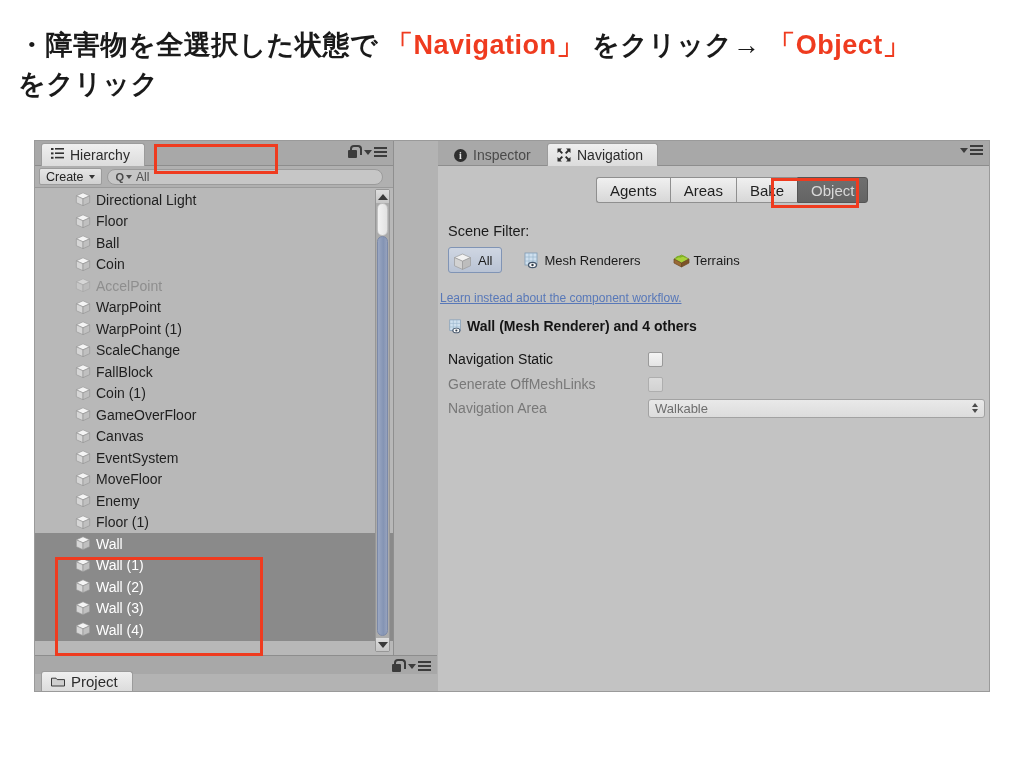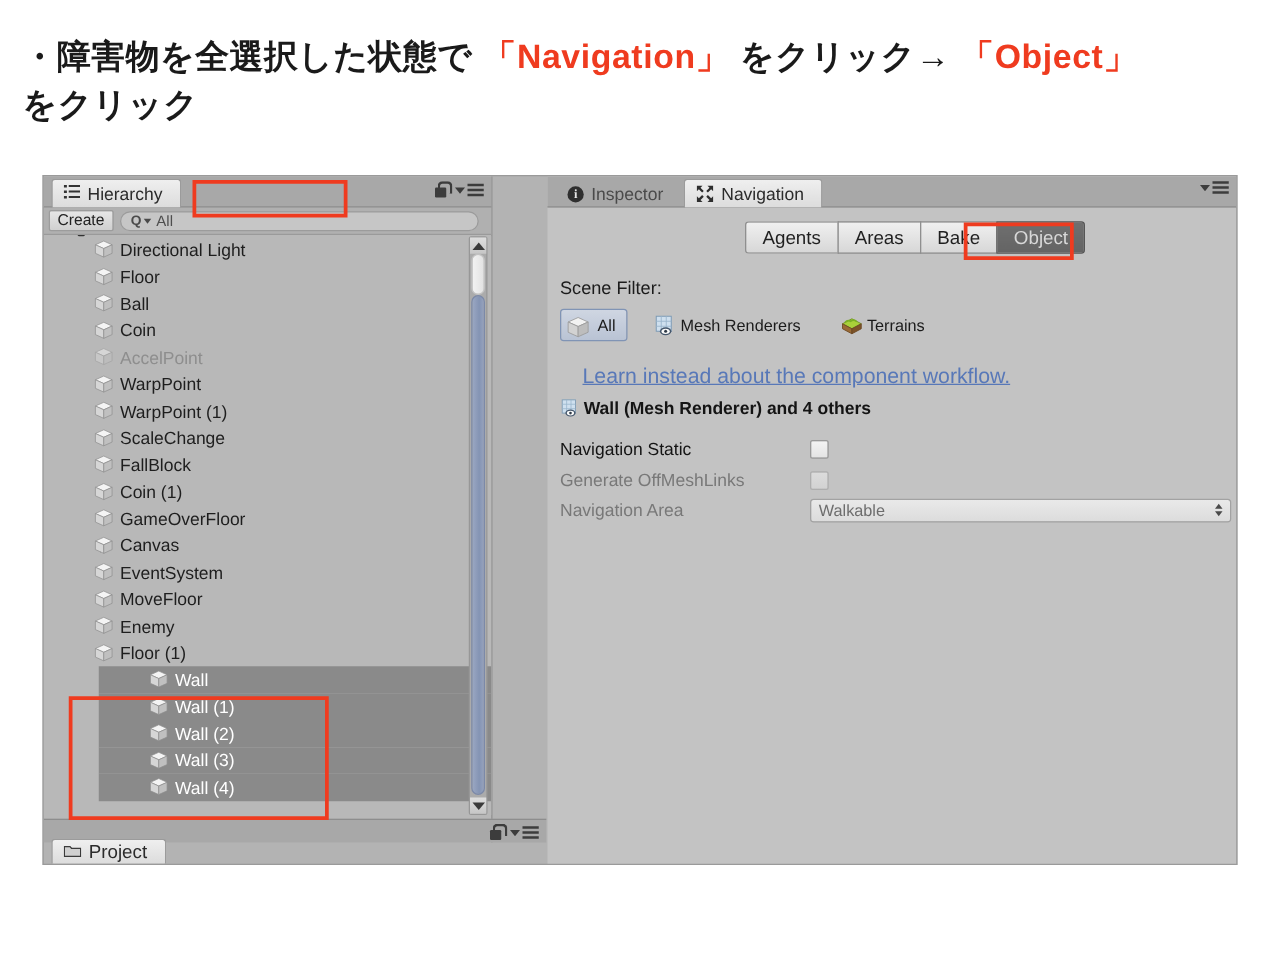--- a/index.html
+++ b/index.html
@@ -95,21 +95,21 @@
     background: #b0b0b0;
     border-bottom: 1px solid #9a9a9a;
     display: flex; align-items: center; padding: 0 4px;
     gap: 5px;
   }
   .create-btn {
     height: 17px; padding: 0 6px;
     display: flex; align-items: center; gap: 5px;
     font-size: 12.5px; color: #222;
     background: linear-gradient(#e6e6e6, #d0d0d0);
-    border: 1px solid #9c9c9c; border-radius: 2px; flex-direction: column;
+    border: 1px solid #9c9c9c; border-radius: 2px;
   }
   .create-btn .caret {
     width: 0; height: 0;
     border-left: 3.5px solid transparent; border-right: 3.5px solid transparent;
     border-top: 4.5px solid #333;
   }
   .h-search {
     flex: 1; height: 16px;
     background: #c6c6c6;
     border: 1px solid #9b9b9b; border-radius: 8px;
@@ -131,21 +131,21 @@
     background: #b8b8b8;
     overflow: hidden;
   }
   .h-row {
     position: relative;
     height: 21.5px;
     display: flex; align-items: center;
     font-size: 14px; color: #1e1e1e;
     padding-left: 40px;
   }
-  .h-row.selected { background: #8a8a8a; color: #ffffff; margin-left: 44px; }
+  .h-row.selected { background: #8a8a8a; color: #ffffff; }
   .h-row.dim { color: #8e8e8e; }
   .h-row .twisty {
     position: absolute; left: 45px; top: 6px;
     width: 0; height: 0;
     border-top: 5px solid transparent; border-bottom: 5px solid transparent;
     border-left: 7px solid #585858;
   }
   .cube {
     width: 16px; height: 15px; margin-right: 5px;
     flex: 0 0 auto; position: relative;
@@ -257,22 +257,22 @@
   }
   .filter-btn.active {
     background: linear-gradient(#cfd6e2, #b9c3d4);
     border: 1px solid #8094b5;
   }
   .filter-btn.plain { border: 1px solid transparent; }
   .mesh-ico { width: 17px; height: 17px; position: relative; }
   .terrain-ico { width: 18px; height: 16px; }
 
   .link {
-    position: absolute; left: 28px; top: 150px;
-    font-size: 17px; color: #5878b8;
+    position: absolute; left: 2px; top: 150px;
+    font-size: 12px; color: #5878b8;
   }
   .obj-line {
     position: absolute; left: 10px; top: 177px;
     display: flex; align-items: center; gap: 4px;
     font-size: 14px; font-weight: 700; color: #141414;
   }
 
   .prop-row {
     position: absolute; left: 10px;
     display: flex; align-items: center;

